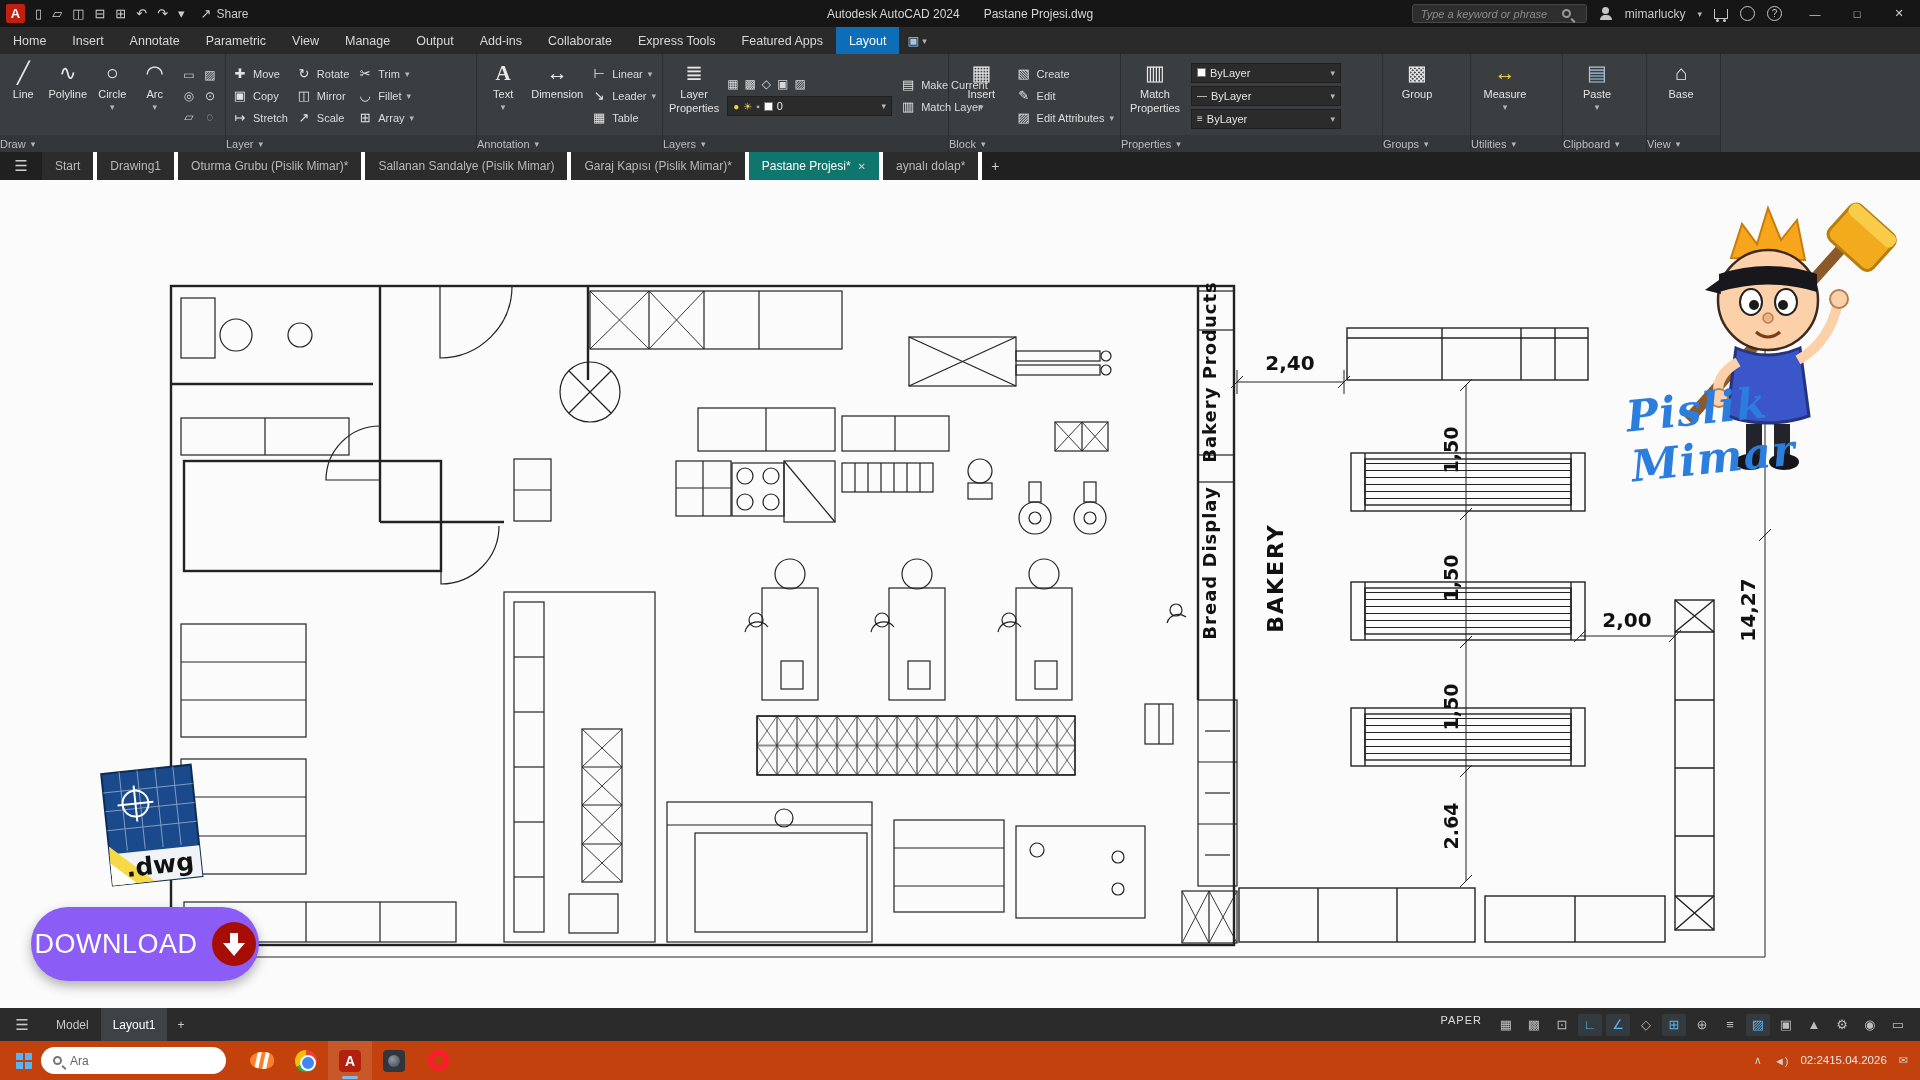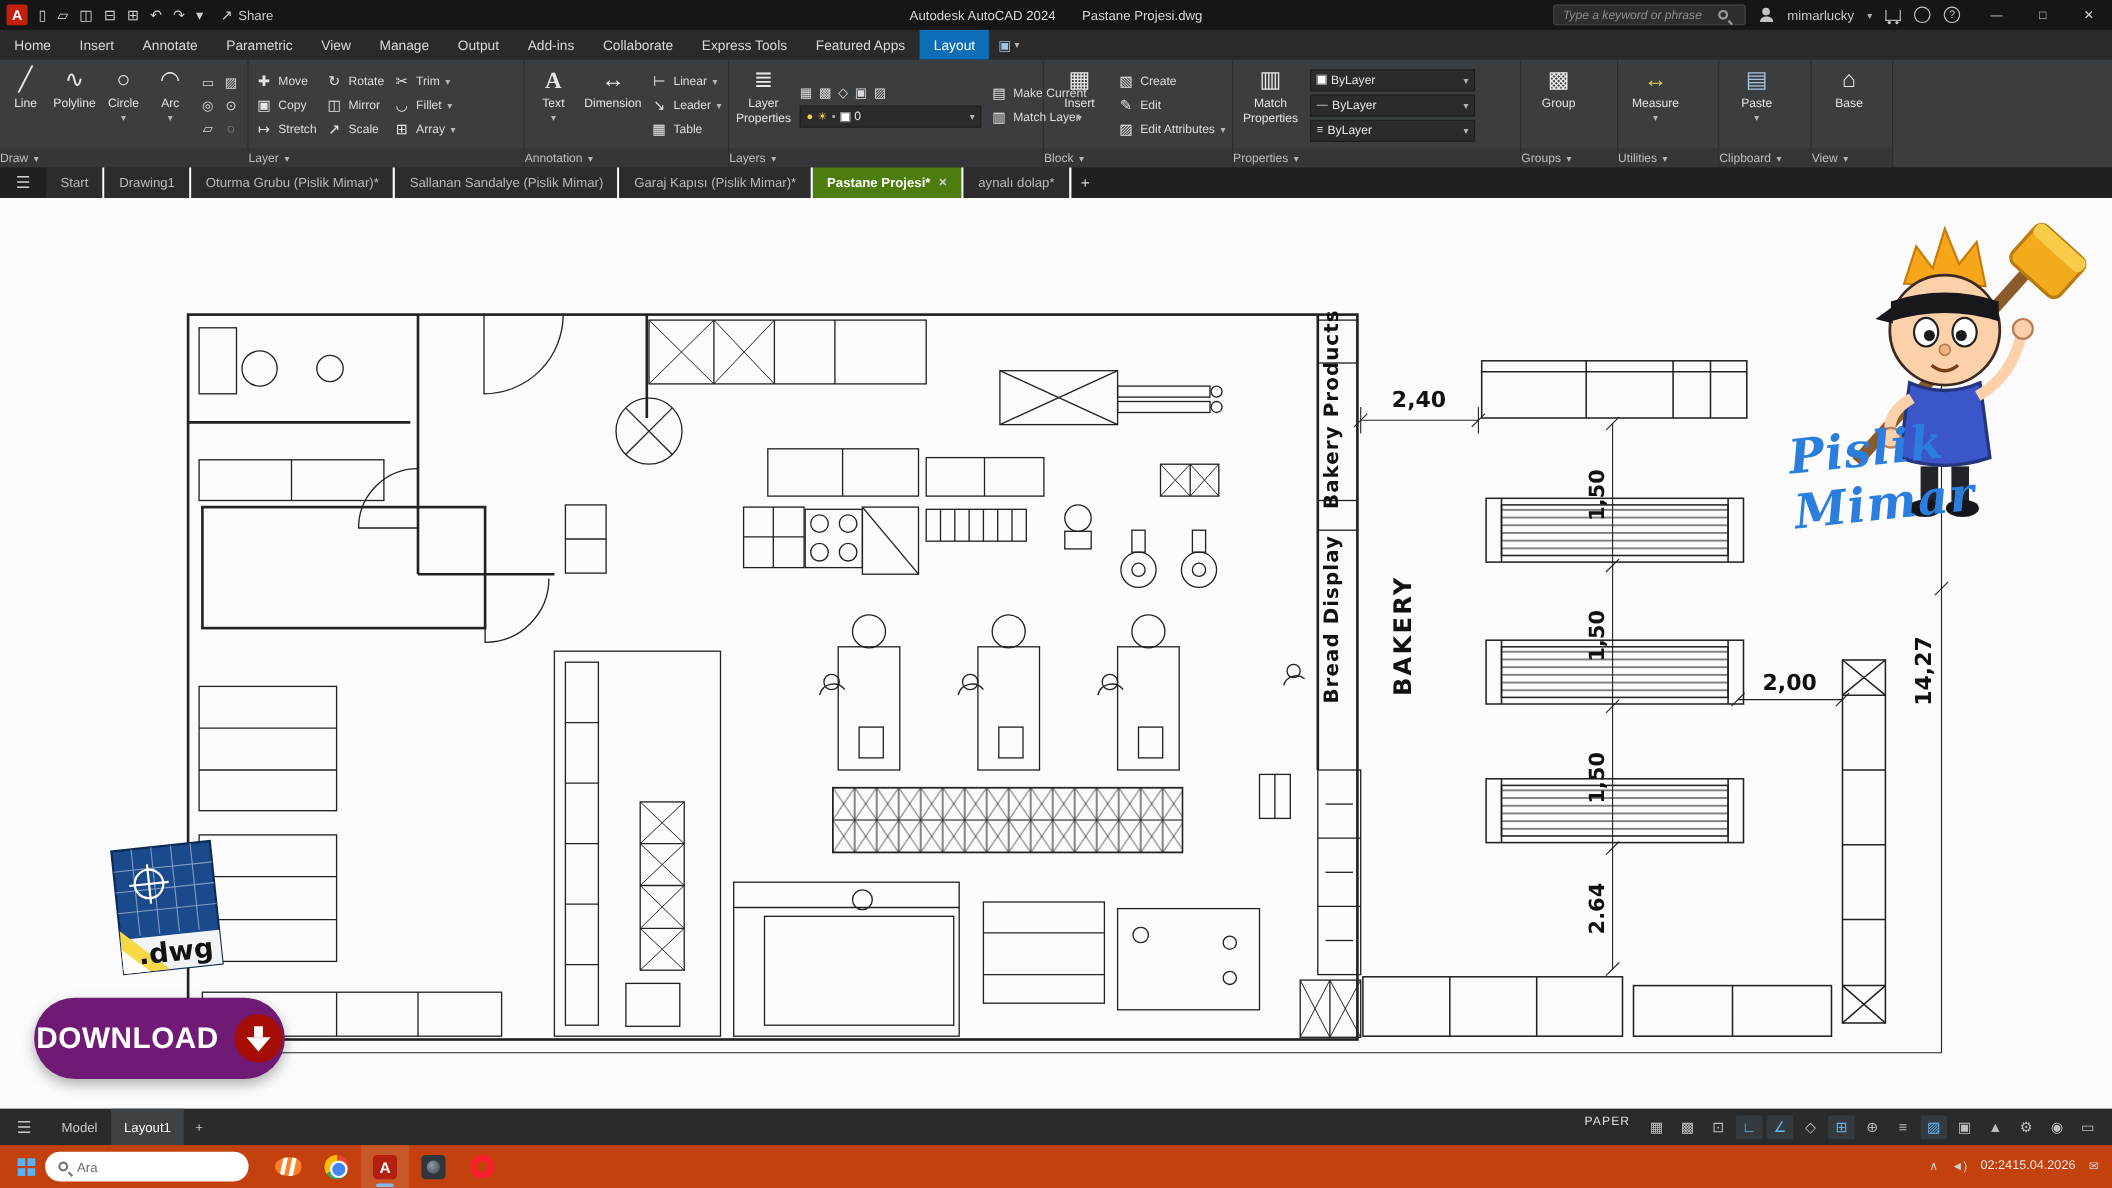--- a/index.html
+++ b/index.html
@@ -50,31 +50,31 @@
 .propdd{width:150px}
 .ddval{flex:1;color:#e6e6e6}
 .mini{font-size:10px}
 .sw{width:9px;height:9px;background:#fff;border:1px solid #777;display:inline-block}
 .iconrow{display:flex;gap:6px;align-items:center;height:18px}
 .iconrow span{font-size:12px;color:#d8d8d8}
 .ybulb{color:#f2d245}.ysun{color:#f2d245}.glock{color:#aaa}
 
 #filetabs{position:absolute;top:152px;left:0;right:0;height:28px;background:#1f201f;display:flex;align-items:stretch;color:#b9b9b9;font-size:12px;z-index:27}
 .fmenu{width:42px;display:flex;align-items:center;justify-content:center;color:#cfcfcf;font-size:15px}
-.ftab{display:flex;align-items:center;gap:7px;padding:0 13px;background:#2c2c2c;border-right:2px solid #ffffff;white-space:nowrap}
-.ftab.active{background:#4d7c0f;color:#fff;font-weight:bold}
+.ftab{display:flex;align-items:center;gap:7px;padding:0 13px;background:#2c2c2c;border-right:4px solid #ffffff;white-space:nowrap}
+.ftab.active{background:#0f766e;color:#fff;font-weight:normal}
 .ftab .fclose{font-size:10px;color:#cfcfcf}
 .fplus{width:26px;display:flex;align-items:center;justify-content:center;color:#cfcfcf;font-size:14px}
 
 #canvas{position:absolute;top:180px;left:0;right:0;height:828px;background:#fbfbfb;overflow:hidden}
 #plan{position:absolute;left:0;top:0}
 .mascot{position:absolute;left:1618px;top:0}
 .signature{position:absolute;left:1628px;top:196px;width:300px;font-family:"DejaVu Serif",serif;font-style:italic;font-weight:bold;font-size:43px;color:#2b7ede;transform:rotate(-6deg);letter-spacing:1px}
 .dwgbadge{position:absolute;left:96px;top:580px}
-.dlbtn{position:absolute;left:31px;top:727px;width:228px;height:74px;background:#701a75;border-radius:38px;display:flex;align-items:center;justify-content:center;gap:14px;color:#fff;font-weight:bold;font-size:27px;letter-spacing:.5px;box-shadow:0 5px 12px rgba(0,0,0,.3)}
+.dlbtn{position:absolute;left:31px;top:727px;width:228px;height:74px;background:#8b5cf6;border-radius:38px;display:flex;align-items:center;justify-content:center;gap:14px;color:#fff;font-weight:normal;font-size:27px;letter-spacing:.5px;box-shadow:0 5px 12px rgba(0,0,0,.3)}
 .dlcirc{width:44px;height:44px;border-radius:50%;background:#a60e05;display:flex;flex-direction:column;align-items:center;justify-content:center}
 .dlstem{width:8px;height:10px;background:#fff}
 .dltri{width:0;height:0;border:11px solid transparent;border-top:13px solid #fff;border-bottom:none}
 
 #statusbar{position:absolute;top:1008px;left:0;right:0;height:33px;background:#2b2b2b;display:flex;align-items:center;color:#c9c9c9;font-size:12px;z-index:27}
 .sb-menu{width:44px;text-align:center;font-size:15px}
 .sb-tab{padding:0 12px;height:33px;display:flex;align-items:center}
 .sb-tab.active{background:#3f4244;color:#fff}
 .sb-plus{padding:0 10px}
 .sb-right{margin-left:auto;display:flex;align-items:flex-start;gap:4px;padding-right:10px}

